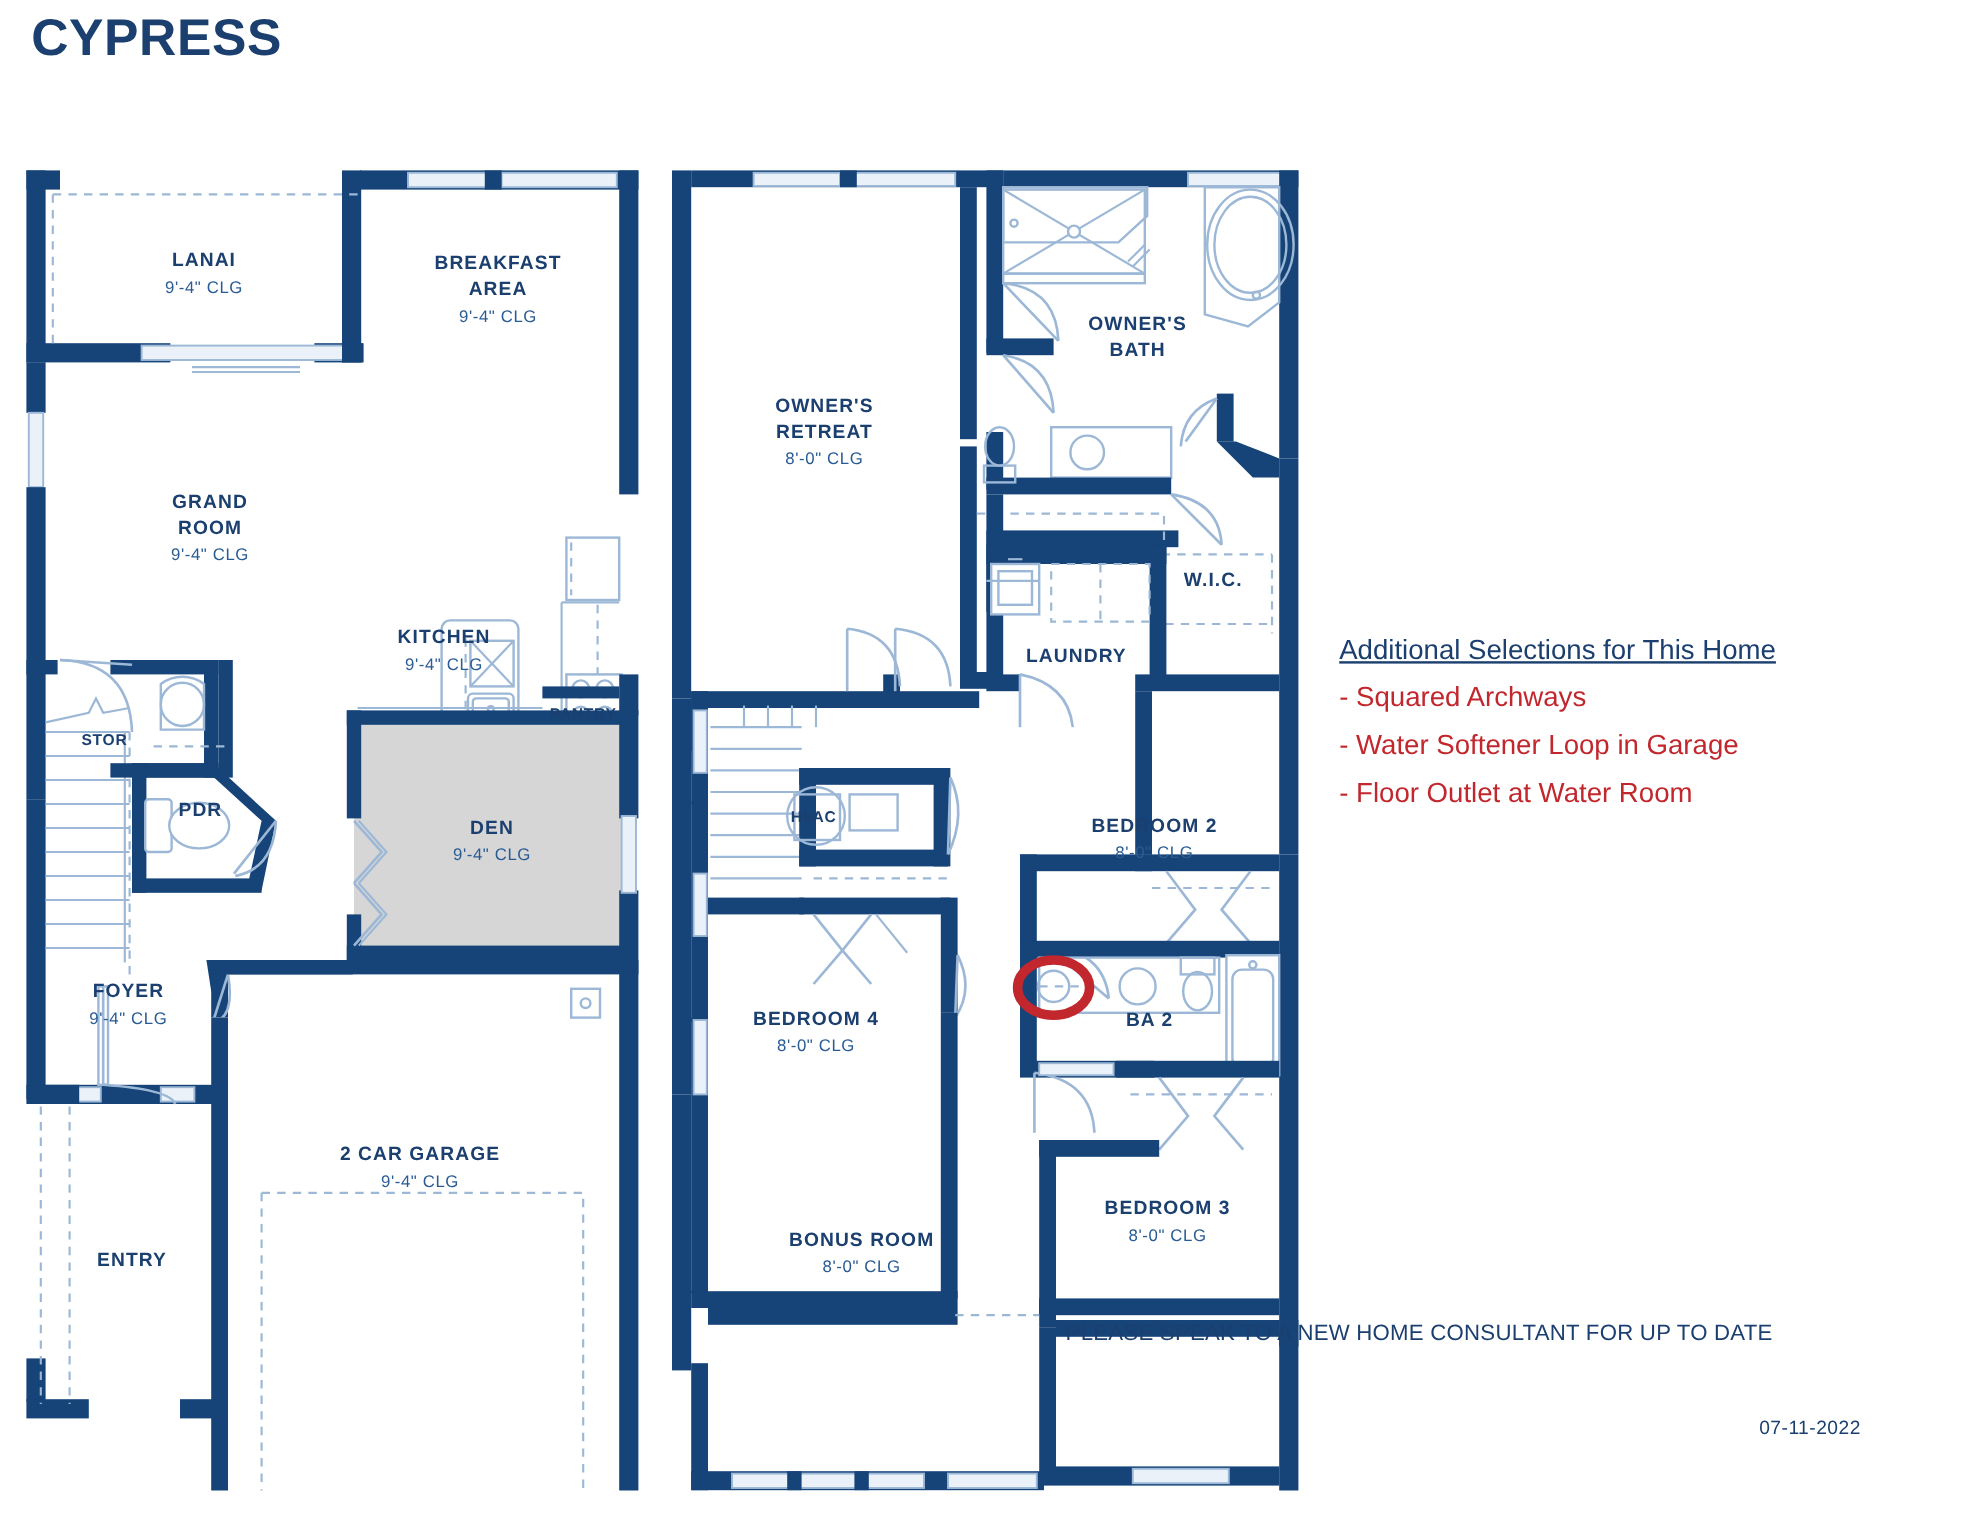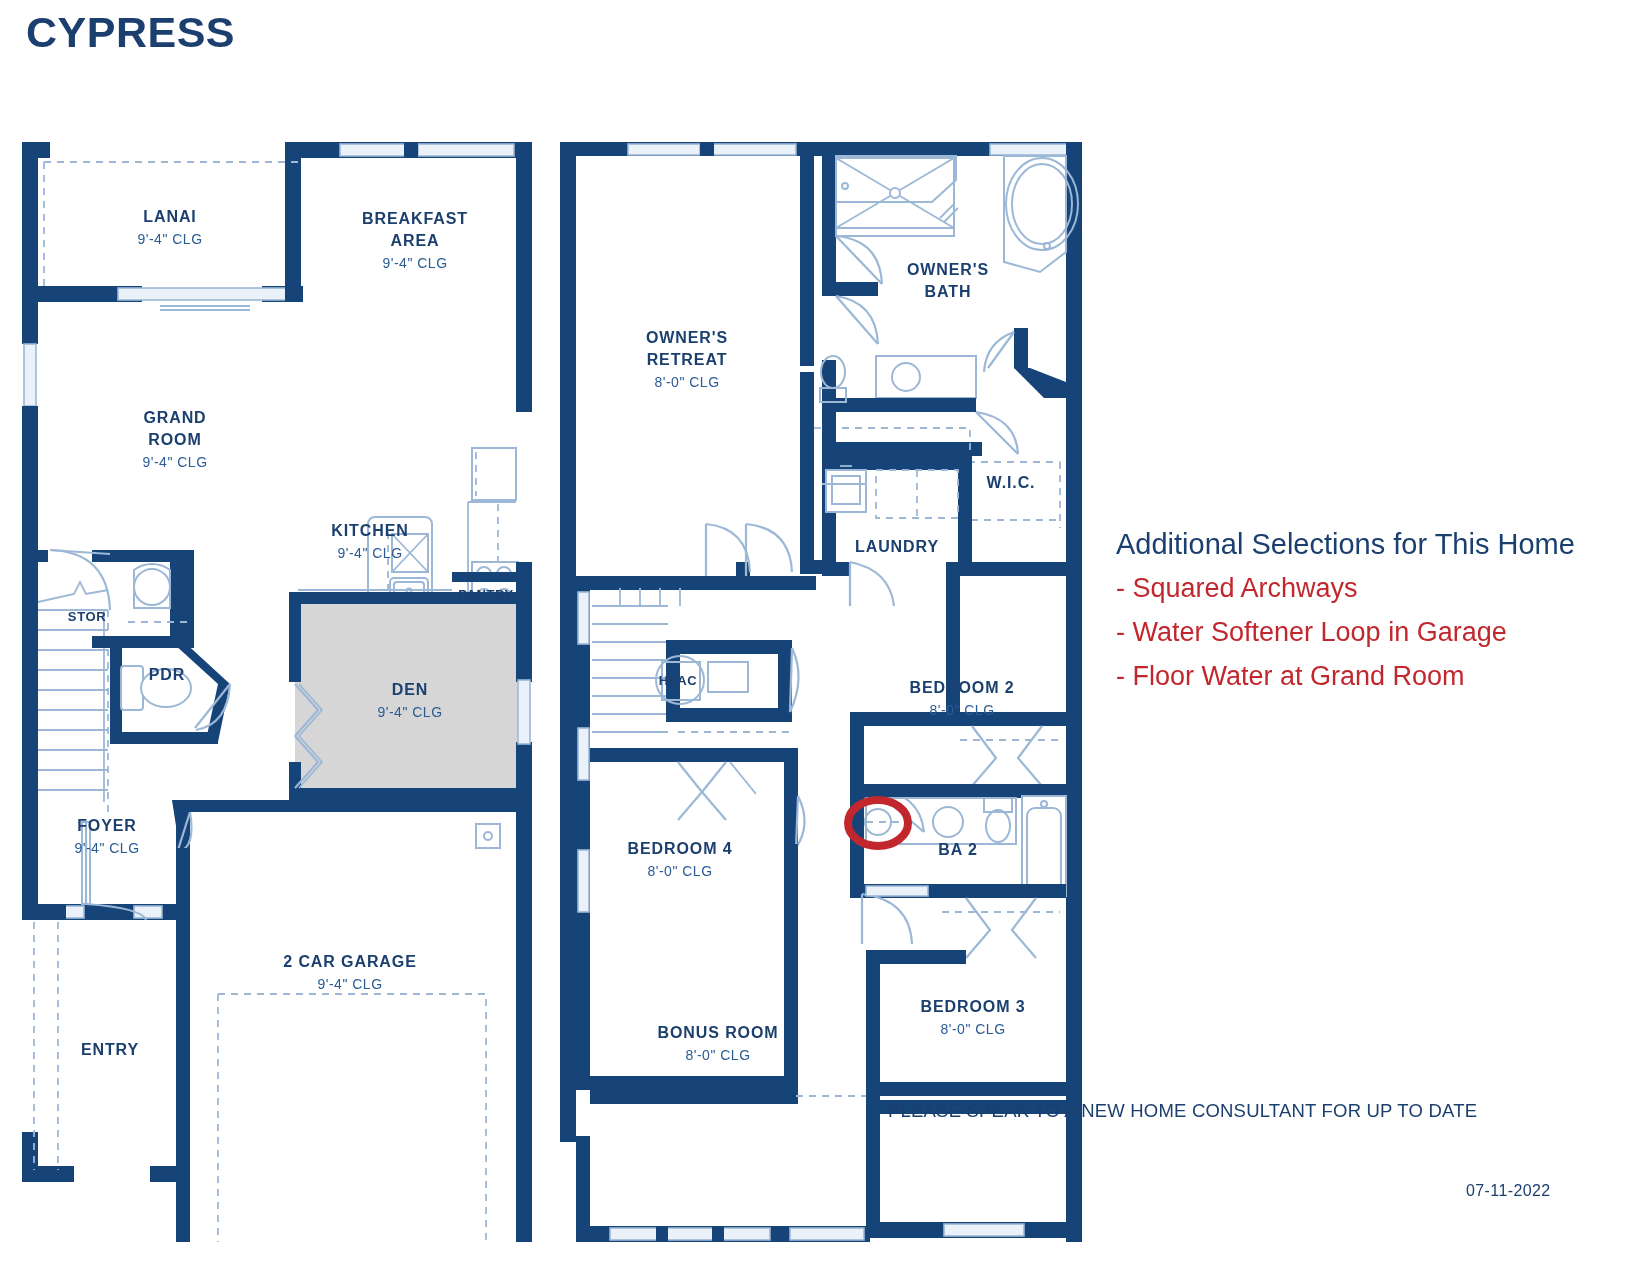--- a/index.html
+++ b/index.html
@@ -58,28 +58,29 @@
   #plan-svg { display: block; }
 
   
   #selections {
     position: absolute;
     left: 1116px;
     top: 528px;
     width: 500px;
   }
   #selections-heading {
-    font-size: 29px;
+    font-size: 23px;
     color: #1b3f6e;
     font-weight: normal;
     margin: 0 0 12px 0;
     white-space: nowrap;
+    text-decoration: underline;
   }
   .selection-item {
-    font-size: 27px;
+    font-size: 23px;
     color: #c1272d;
     margin-bottom: 13px;
     white-space: nowrap;
     margin-top: 12px;
   }
 
   #disclaimer {
     position: absolute;
     left: 888px;
     top: 1099px;
@@ -558,20 +559,20 @@
     <text class="rm-clg" x="718" y="928">8'-0" CLG</text>
   </g>
 
 </svg>
 </div>
 
 <div id="selections">
   <p id="selections-heading">Additional Selections for This Home</p>
   <div class="selection-item">- Squared Archways</div>
   <div class="selection-item">- Water Softener Loop in Garage</div>
-  <div class="selection-item">- Floor Water at Grand Room</div>
+  <div class="selection-item">- Floor Outlet at Water Room</div>
 </div>
 
 <div id="disclaimer">
   <div>PLEASE SPEAK TO A NEW HOME CONSULTANT FOR UP TO DATE</div>
 </div>
 
 <div id="plan-date">07-11-2022</div>
 
 </body></html>

